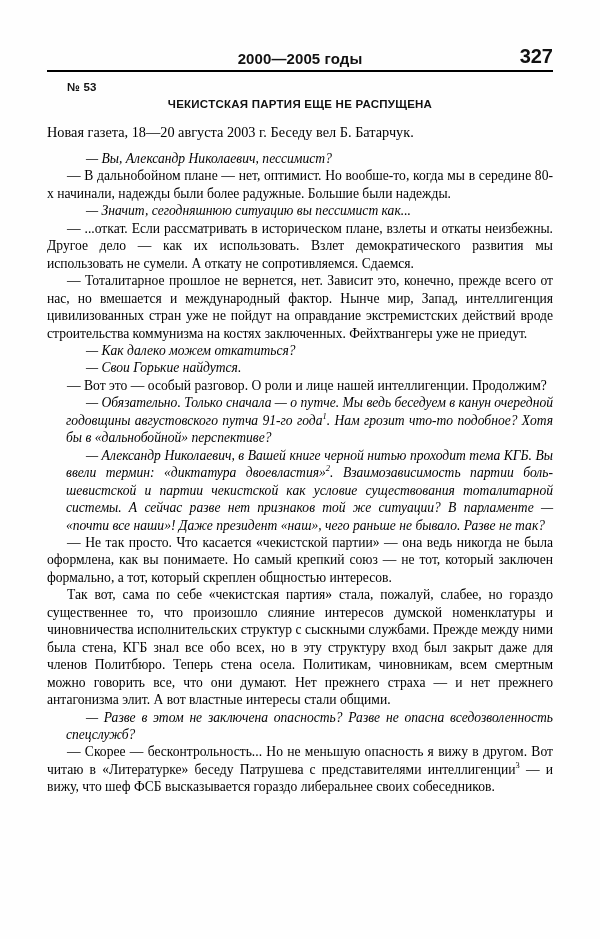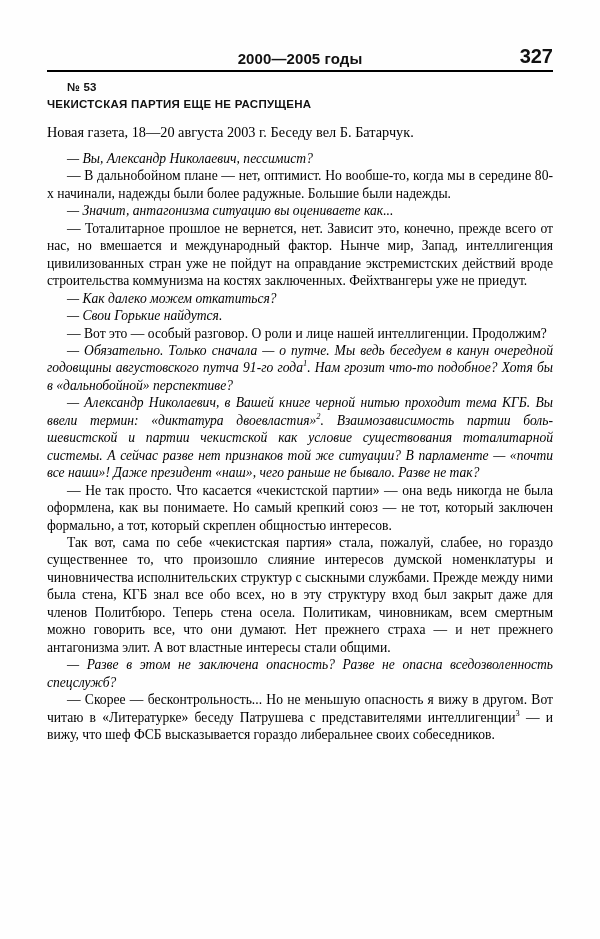--- a/index.html
+++ b/index.html
@@ -75,20 +75,21 @@
   .doc-title {
     position: absolute;
     left: 47px;
     top: 98px;
     width: 506px;
     font-family: "Liberation Sans", "DejaVu Sans", sans-serif;
     font-weight: bold;
     font-size: 11.5px;
     letter-spacing: 0.25px;
     color: #111;
+    text-align: center;
   }
 
   
   .source-line {
     position: absolute;
     left: 47px;
     top: 124px;
     width: 506px;
     font-size: 14.3px;
     color: #000;
@@ -106,20 +107,21 @@
     text-align: justify;
     text-justify: inter-word;
     font-size: 13.6px;
     line-height: 17.45px;
     text-indent: 20px;
     hyphens: manual;
     color: #000;
   }
   .para.q {
     font-style: italic;
+    margin-left: 19px;
   }
   .para.a {
     font-style: normal;
   }
   sup {
     font-size: 0.62em;
     vertical-align: super;
     line-height: 0;
   }
 </style>
@@ -137,21 +139,22 @@
 
   <div class="doc-number">№ 53</div>
 
   <div class="doc-title">ЧЕКИСТСКАЯ ПАРТИЯ ЕЩЕ НЕ РАСПУЩЕНА</div>
 
   <div class="source-line">Новая газета, 18—20 августа 2003 г. Беседу вел Б. Батарчук.</div>
 
   <div class="body-text" id="body-text">
       <p class="para q">— Вы, Александр Николаевич, пессимист?</p>
       <p class="para a">— В дальнобойном плане — нет, оптимист. Но вообше-то, когда мы в середине 80-х начинали, надежды были более радужные. Большие были на­дежды.</p>
-      <p class="para q">— Значит, антагонизма ситуацию вы оцениваете как...</p>
+      <p class="para q">— Значит, сегодняшнюю ситуацию вы пессимист как...</p>
+      <p class="para a">— ...откат. Если рассматривать в историческом плане, взлеты и откаты неизбежны. Другое дело — как их использовать. Взлет демократического развития мы использовать не сумели. А откату не сопротивляемся. Сдаемся.</p>
       <p class="para a">— Тоталитарное прошлое не вернется, нет. Зависит это, конечно, прежде всего от нас, но вмешается и международный фактор. Нынче мир, Запад, интеллигенция цивилизованных стран уже не пойдут на оправдание экстре­мистских действий вроде строительства коммунизма на костях заключен­ных. Фейхтвангеры уже не приедут.</p>
       <p class="para q">— Как далеко можем откатиться?</p>
       <p class="para q">— Свои Горькие найдутся.</p>
       <p class="para a">— Вот это — особый разговор. О роли и лице нашей интеллигенции. Продолжим?</p>
       <p class="para q">— Обязательно. Только сначала — о путче. Мы ведь беседуем в канун оче­редной годовщины августовского путча 91-го года<sup>1</sup>. Нам грозит что-то подоб­ное? Хотя бы в «дальнобойной» перспективе?</p>
       <p class="para q">— Александр Николаевич, в Вашей книге черной нитью проходит тема КГБ. Вы ввели термин: «диктатура двоевластия»<sup>2</sup>. Взаимозависимость партии боль­шевистской и партии чекистской как условие существования тоталитарной системы. А сейчас разве нет признаков той же ситуации? В парламенте — «почти все наши»! Даже президент «наш», чего раньше не бывало. Разве не так?</p>
       <p class="para a">— Не так просто. Что касается «чекистской партии» — она ведь никогда не была оформлена, как вы понимаете. Но самый крепкий союз — не тот, кото­рый заключен формально, а тот, который скреплен общностью интересов.</p>
       <p class="para a">Так вот, сама по себе «чекистская партия» стала, пожалуй, слабее, но го­раздо существеннее то, что произошло слияние интересов думской номенк­латуры и чиновничества исполнительских структур с сыскными службами. Прежде между ними была стена, КГБ знал все обо всех, но в эту структуру вход был закрыт даже для членов Политбюро. Теперь стена осела. Полити­кам, чиновникам, всем смертным можно говорить все, что они думают. Нет прежнего страха — и нет прежнего антагонизма элит. А вот властные инте­ресы стали общими.</p>
       <p class="para q">— Разве в этом не заключена опасность? Разве не опасна вседозволенность спецслужб?</p>
       <p class="para a">— Скорее — бесконтрольность... Но не меньшую опасность я вижу в другом. Вот читаю в «Литературке» беседу Патрушева с представителями интеллигенции<sup>3</sup> — и вижу, что шеф ФСБ высказывается гораздо либераль­нее своих собеседников.</p>

